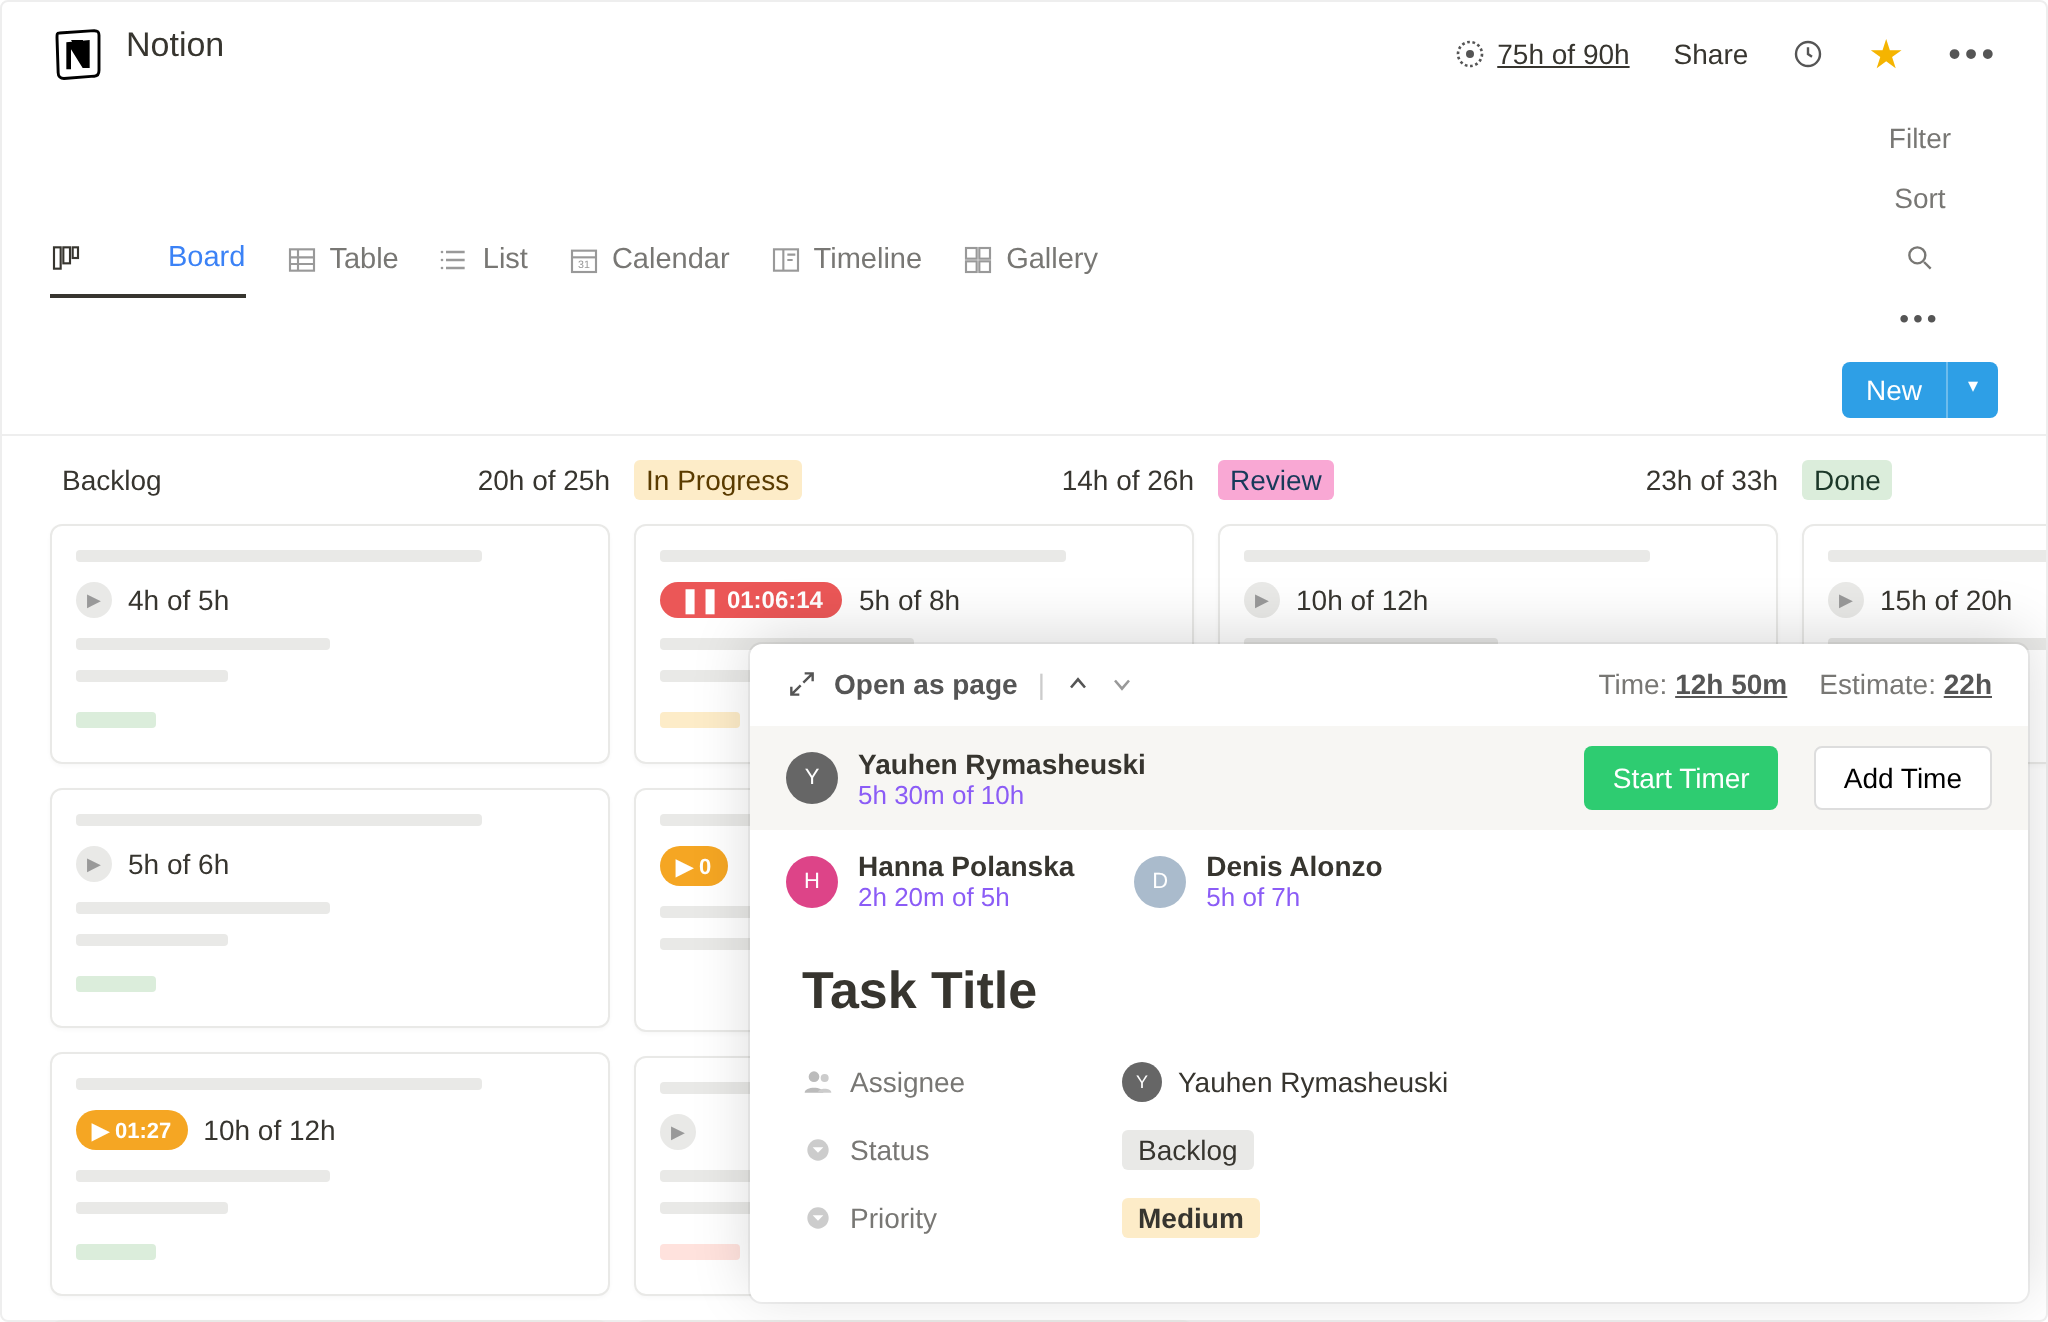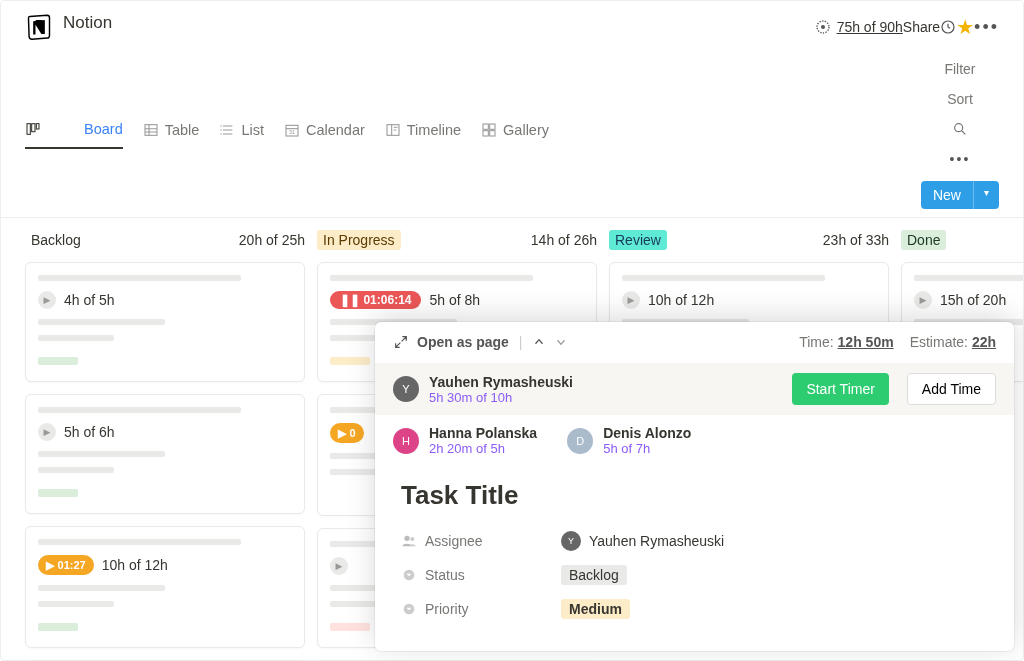--- a/index.html
+++ b/index.html
@@ -3,42 +3,42 @@
 <meta charset="utf-8">
 <style>
 * { margin: 0; padding: 0; box-sizing: border-box; font-family: -apple-system, BlinkMacSystemFont, "Segoe UI", Helvetica, Arial, sans-serif; }
 body { background: #fff; width: 1024px; height: 661px; overflow: hidden; position: relative; }
 .app { width: 100%; height: 100%; border: 1px solid #eee; border-radius: 4px; }
 
 .header { display: flex; padding: 12px 24px; }
 .logo { width: 28px; height: 28px; margin-right: 10px; }
 .app-title { font-size: 17px; font-weight: 500; color: #37352f; }
 .header-spacer { flex: 1; }
-.header-right { display: flex; align-items: center; gap: 0; color: #37352f; font-size: 14px; }
+.header-right { display: flex; align-items: center; gap: 22px; color: #37352f; font-size: 14px; }
 .time-summary { display: flex; align-items: center; gap: 6px; text-decoration: underline; }
 .star { color: #f5b400; font-size: 20px; }
 .dots { font-size: 18px; letter-spacing: 2px; color: #555; cursor: pointer; }
 
 .toolbar { display: flex; align-items: center; padding: 8px 24px; border-bottom: 1px solid #eee; }
 .views { display: flex; gap: 20px; }
 .view { display: flex; align-items: center; gap: 6px; font-size: 14.5px; color: #787774; cursor: pointer; padding-bottom: 10px; }
 .view.active { color: #3b82f6; font-weight: 400; border-bottom: 2px solid #37352f; gap: 43px; }
 .toolbar-spacer { flex: 1; }
 .toolbar-right { display: flex; align-items: center; gap: 14px; font-size: 14px; color: #787774; flex-direction: column; }
 .new-btn { background: #2e9fe6; color: #fff; border-radius: 4px; display: flex; }
 .new-btn-label { padding: 6px 12px; }
 .new-btn-chev { padding: 6px 10px; border-left: 1px solid rgba(255,255,255,0.3); font-size: 10px; }
 
 .board { display: flex; gap: 12px; padding: 12px 24px; overflow: hidden; }
 .column { width: 280px; flex-shrink: 0; }
 .col-head { display: flex; justify-content: space-between; align-items: center; margin-bottom: 12px; font-size: 14px; }
 .col-name { padding: 2px 6px; border-radius: 3px; }
 .col-name.backlog { color: #37352f; }
 .col-name.progress { background: #fdecc8; color: #5a3b00; }
-.col-name.review { background: #5eead4; color: #183a5a; }
+.col-name.review { background: #f9a8d4; color: #183a5a; }
 .col-name.done { background: #dbeddb; color: #1c3829; }
 .col-time { color: #37352f; font-size: 14px; }
 
 .card { border: 1px solid #e9e9e7; border-radius: 6px; padding: 12px; margin-bottom: 12px; background: #fff; box-shadow: 0 1px 2px rgba(0,0,0,0.03); }
 .sk-line { background: #e9e9e7; height: 6px; border-radius: 2px; margin-bottom: 10px; }
 .sk-line.w80 { width: 80%; }
 .sk-line.w50 { width: 50%; }
 .sk-line.w30 { width: 30%; }
 .card-row { display: flex; align-items: center; gap: 8px; margin-bottom: 10px; }
 .play-btn { width: 18px; height: 18px; border-radius: 50%; background: #e9e9e7; display: flex; align-items: center; justify-content: center; color: #999; font-size: 9px; }

